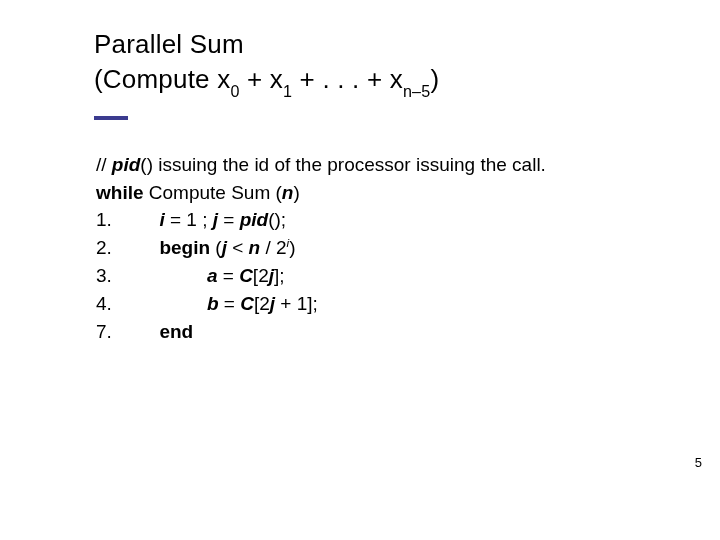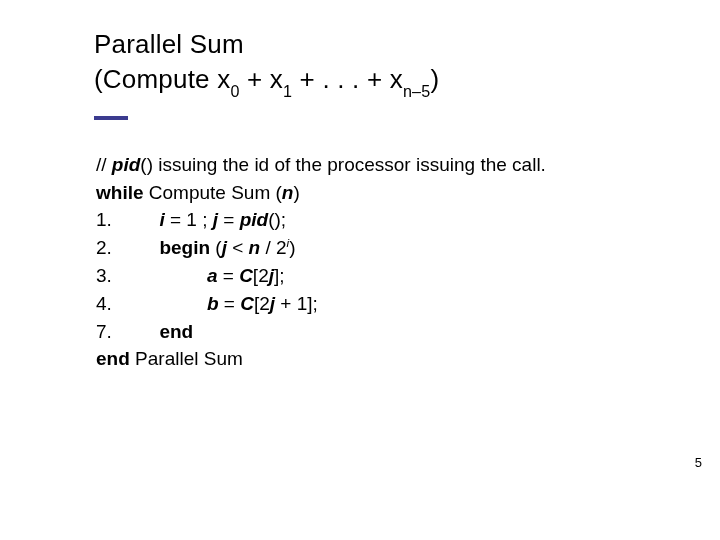--- a/index.html
+++ b/index.html
@@ -79,17 +79,16 @@
   <div class="accent-bar"></div>
 
   <div class="body">
     <div class="row"><span>// </span><span class="i">pid</span><span>() issuing the id of the processor issuing the call.</span></div>
     <div class="row"><span class="b">while</span><span> Compute Sum (</span><span class="i">n</span><span>)</span></div>
     <div class="row"><span>1.</span>         <span class="i">i</span><span> = 1 ; </span><span class="i">j</span><span> = </span><span class="i">pid</span><span>();</span></div>
     <div class="row"><span>2.</span>         <span class="b">begin</span><span> (</span><span class="i">j</span><span> &lt; </span><span class="i">n</span><span> / 2</span><span class="sup">i</span><span>)</span></div>
     <div class="row"><span>3.</span>                  <span class="i">a</span><span> = </span><span class="i">C</span><span>[2</span><span class="i">j</span><span>];</span></div>
     <div class="row"><span>4.</span>                  <span class="i">b</span><span> = </span><span class="i">C</span><span>[2</span><span class="i">j</span><span> + 1];</span></div>
     <div class="row"><span>7.</span>         <span class="b">end</span></div>
-    <div class="row"><span class="b">end</span><span> Parallel Sum</span></div>
   </div>
 
   <div class="page-num">5</div>
 </div>
 
 </body></html>

